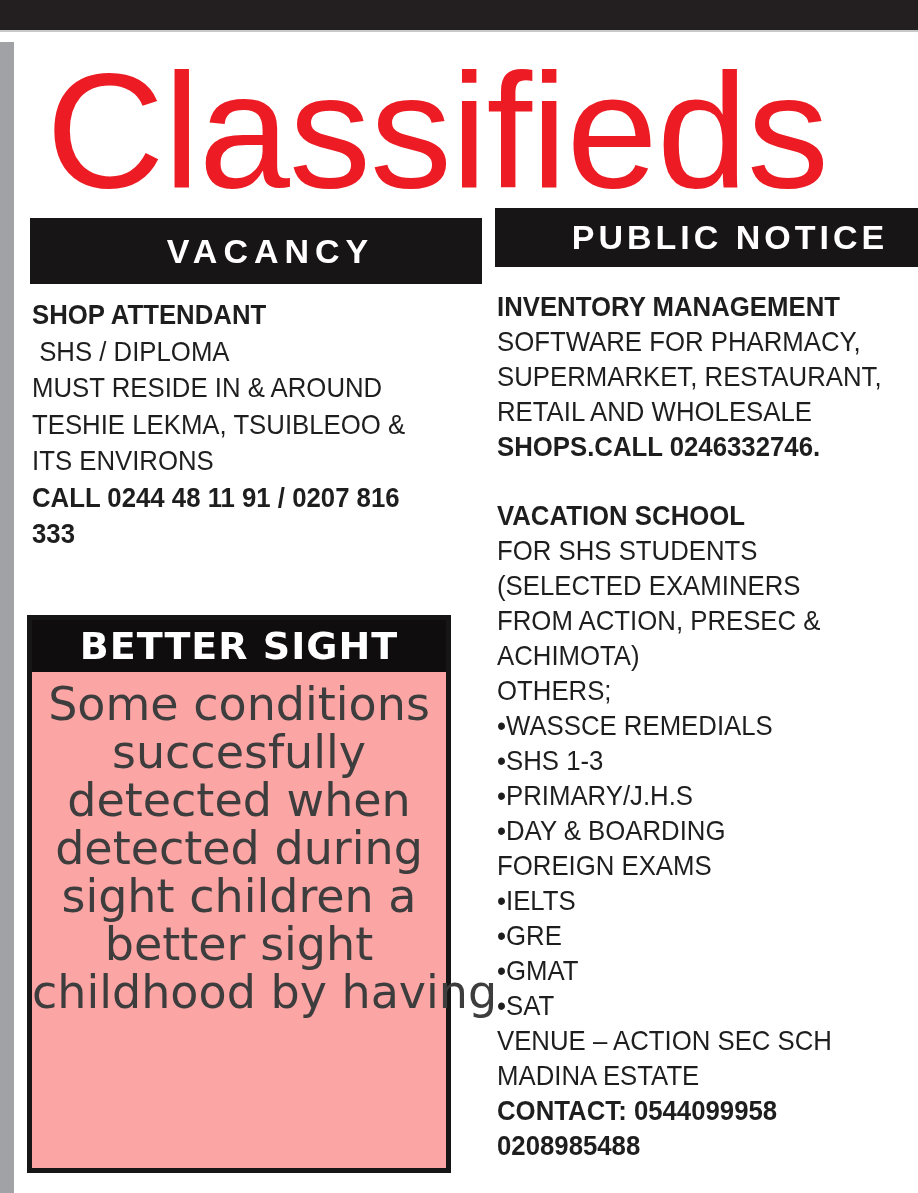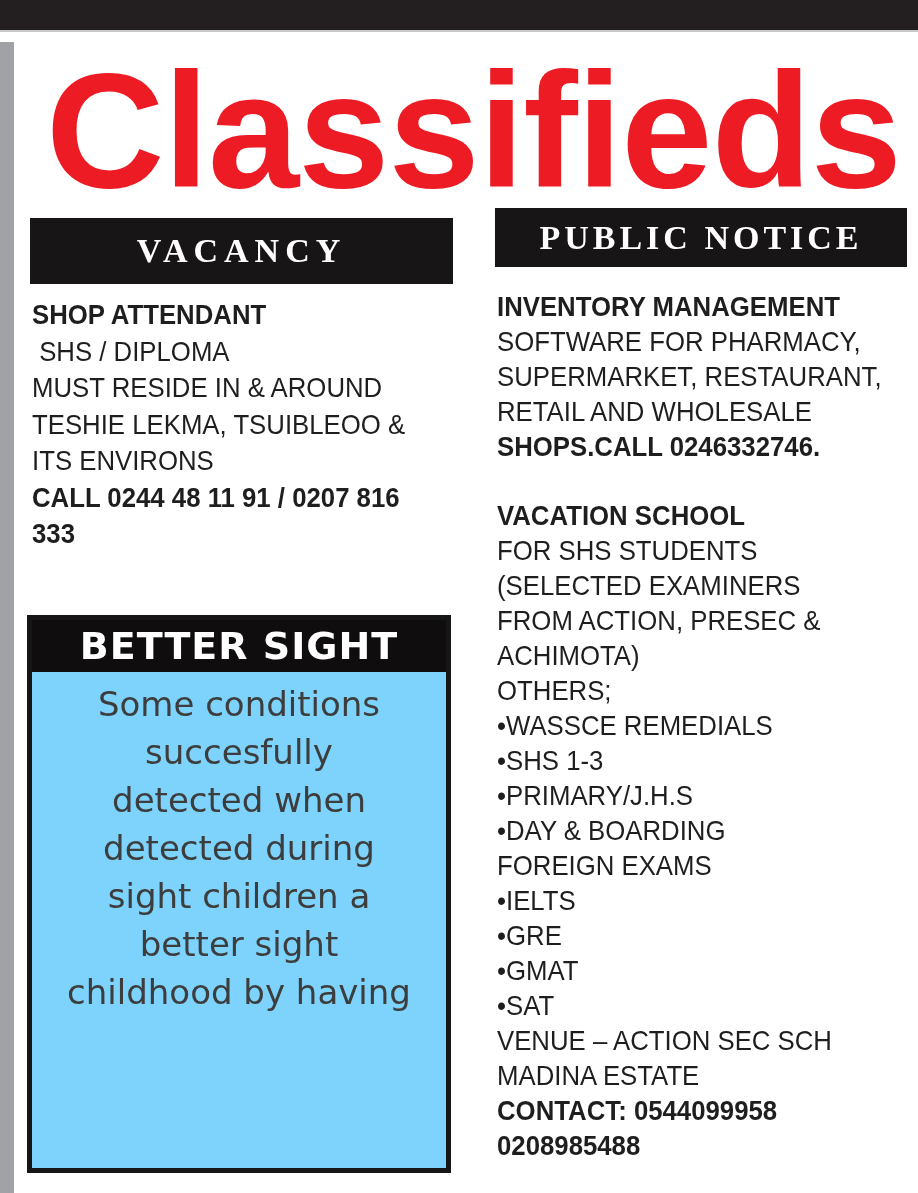--- a/index.html
+++ b/index.html
@@ -18,38 +18,39 @@
     background: #231f20;
     border-bottom: 2px solid #c8c8c8;
   }
   #left-gray-bar {
     left: 0; top: 42px; width: 14px; height: 1151px;
     background: #a0a2a5;
   }
   #classifieds-title {
     left: 46px; top: 36px;
     font-family: "Liberation Sans", sans-serif;
-    font-weight: bold;
+    font-weight: normal;
     font-size: 164px;
     line-height: 190px;
     letter-spacing: -1px;
     color: #ed1c24;
     white-space: nowrap;
   }
 
   .section-bar {
     background: #181516;
     color: #ffffff;
     display: flex;
     align-items: center;
     justify-content: center;
     font-weight: bold;
     font-size: 34px;
     letter-spacing: 6px;
-    font-family: Liberation Serif, serif;
+    font-family: Liberation Sans, sans-serif;
+    padding-left: 29px;
   }
   #vacancy-bar  { left: 30px;  top: 218px; width: 423px; height: 66px; }
   #public-bar   { left: 495px; top: 208px; width: 412px; height: 59px; letter-spacing: 4px; }
 
   .ad-block {
     font-size: 28px;
     line-height: 36px;
     color: #1e1e1e;
     transform: scaleX(0.92);
     transform-origin: 0 0;
@@ -59,39 +60,39 @@
   .ad-line.b { font-weight: bold; }
 
   #shop-ad      { left: 32px;  top: 297px; line-height: 36.5px; }
   #inventory-ad { left: 497px; top: 289px; line-height: 35px; }
   #vacation-ad  { left: 497px; top: 498px; line-height: 35px; }
 
   #better-sight-box {
     left: 27px; top: 615px; width: 424px; height: 558px;
     box-sizing: border-box;
     border: 5px solid #161616;
-    background: #7dd3fc;
+    background: #fca5a5;
   }
   #better-sight-header {
     height: 52px;
     background: #0f0d0e;
     color: #ffffff;
     display: flex;
     align-items: center;
     justify-content: center;
     font-family: "DejaVu Sans", sans-serif;
     font-weight: bold;
     font-size: 38px;
     letter-spacing: 1px;
   }
   #better-sight-body {
     padding-top: 8px;
     text-align: center;
     font-family: "DejaVu Sans", sans-serif;
-    font-size: 34px;
+    font-size: 46px;
     line-height: 48px;
     color: #3d3d3d;
   }
   .bs-line { white-space: pre; }
 </style>
 </head>
 <body>
 
 <div id="canvas">
 

